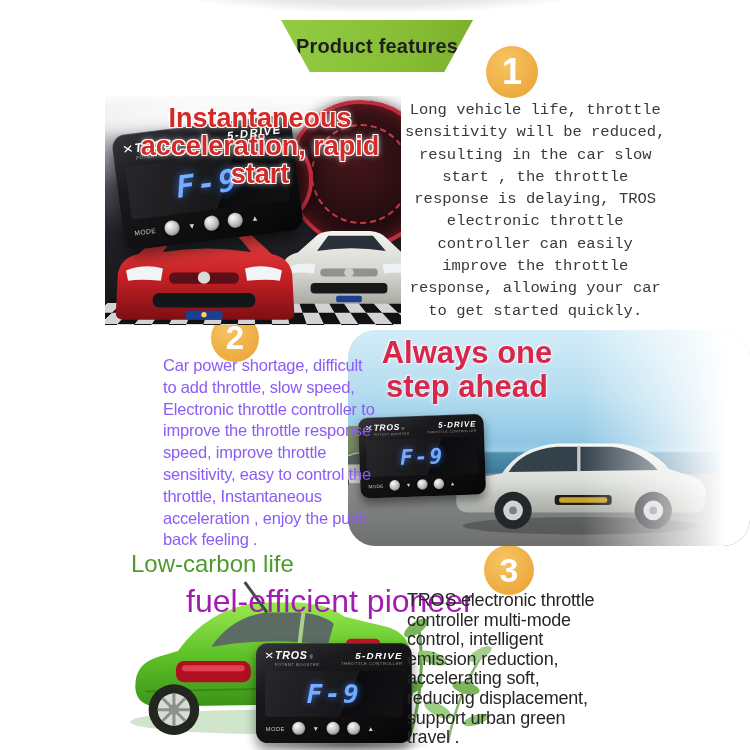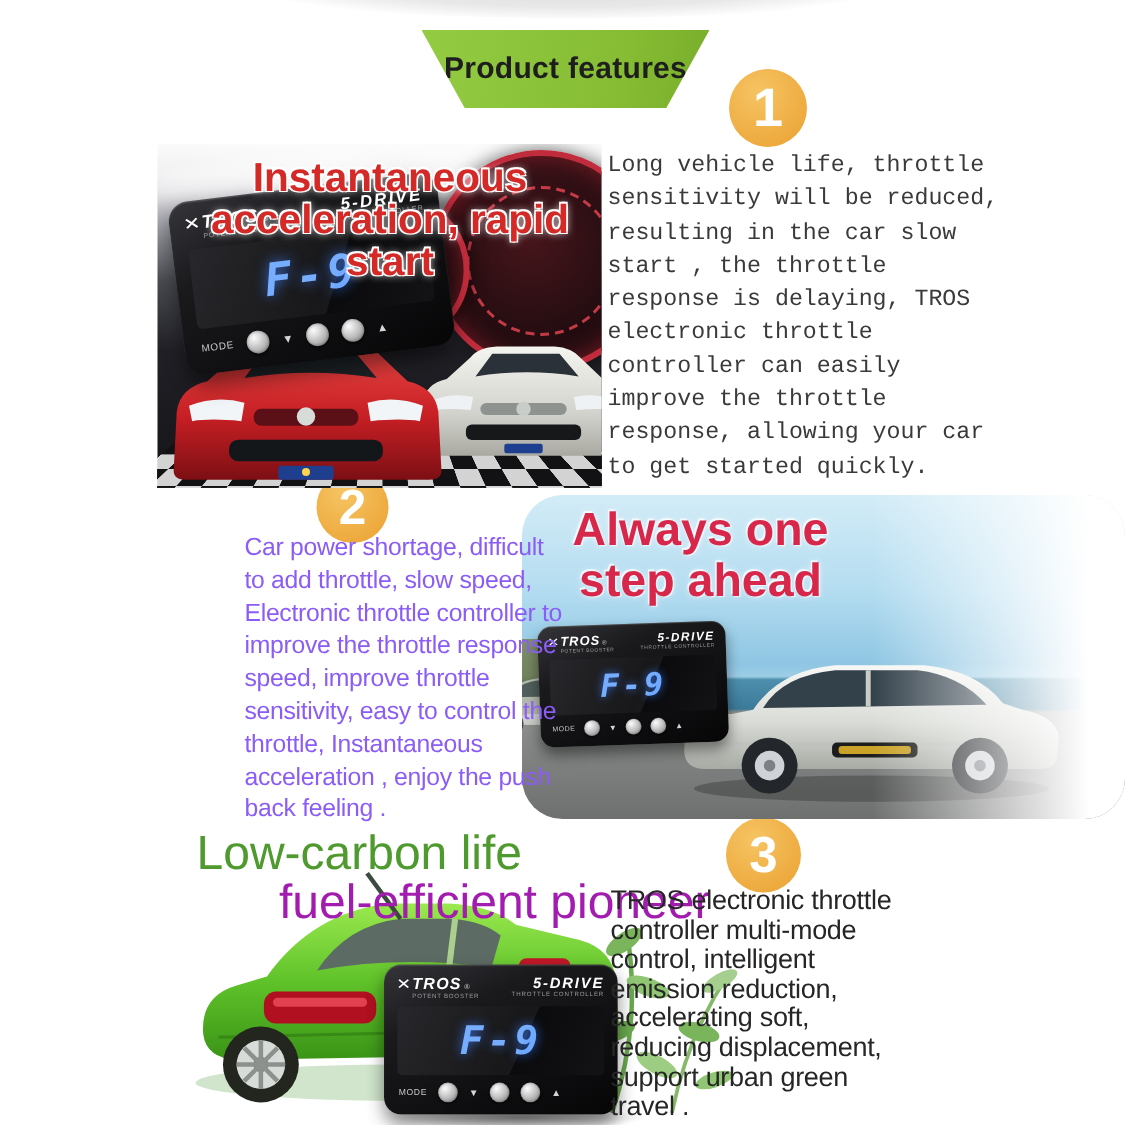--- a/index.html
+++ b/index.html
@@ -25,27 +25,27 @@
   .badge.n2{left:211px;top:314px;width:48px;height:48px;font-size:33px;}
   .badge.n3{left:484px;top:545px;width:50px;height:50px;font-size:34px;}
 
   
   .hl-red{position:absolute;left:110px;top:84px;width:300px;text-align:center;z-index:6;
           font-size:27px;line-height:28px;font-weight:bold;color:#d32a28;white-space:pre-line;
           text-shadow:-1px -1px 0 #fff,1px -1px 0 #fff,-1px 1px 0 #fff,1px 1px 0 #fff,0 0 6px #fff;margin-top:20px;}
   .hl-crimson{position:absolute;left:14px;top:6px;width:210px;text-align:center;z-index:5;
           font-size:31px;line-height:34px;font-weight:bold;color:#d7284b;white-space:pre-line;
           text-shadow:-1px -1px 0 rgba(255,255,255,.7),1px 1px 0 rgba(255,255,255,.6),0 0 5px rgba(255,255,255,.7);}
-  .hl-green1{position:absolute;left:131px;top:550px;font-size:32px;color:#4e9a2e;z-index:6;}
+  .hl-green1{position:absolute;left:131px;top:550px;font-size:24px;color:#4e9a2e;z-index:6;}
   .hl-green2{position:absolute;left:186px;top:583px;font-size:32px;color:#a21caf;z-index:6;}
 
   
   .para{position:absolute;white-space:pre;color:#333;}
   .p1{left:405px;top:99px;font-family:"Liberation Mono","DejaVu Sans Mono",monospace;
-      font-size:15.5px;line-height:22.3px;color:#3a3a3a;}
+      font-size:15.5px;line-height:22.3px;color:#3a3a3a;text-align:center;}
   .p2{left:135px;top:355px;font-size:16.5px;line-height:21.8px;color:#8b5cf6;letter-spacing:-.2px;z-index:4;margin-left:28px;}
   .p3{left:407px;top:591px;font-size:18px;line-height:19.6px;color:#262626;letter-spacing:-.2px;z-index:6;}
 
   
   .img1{position:absolute;left:105px;top:96px;width:296px;height:229px;overflow:hidden;z-index:2;
         background:linear-gradient(180deg,#fbfbfb 0%,#ededef 9%,#a9a9b1 22%,#4a4a52 40%,#202026 60%,#141418 100%);}
   .streak{position:absolute;background:rgba(255,255,255,.55);filter:blur(6px);border-radius:50%;}
   .gauge{position:absolute;border-radius:50%;background:radial-gradient(circle at 45% 40%,#46151b,#1b0b0e 70%);
          border:4px solid #c12c3c;box-shadow:0 0 12px rgba(0,0,0,.6),inset 0 0 18px rgba(224,48,64,.5);}
   .gauge::after{content:"";position:absolute;inset:14%;border-radius:50%;

